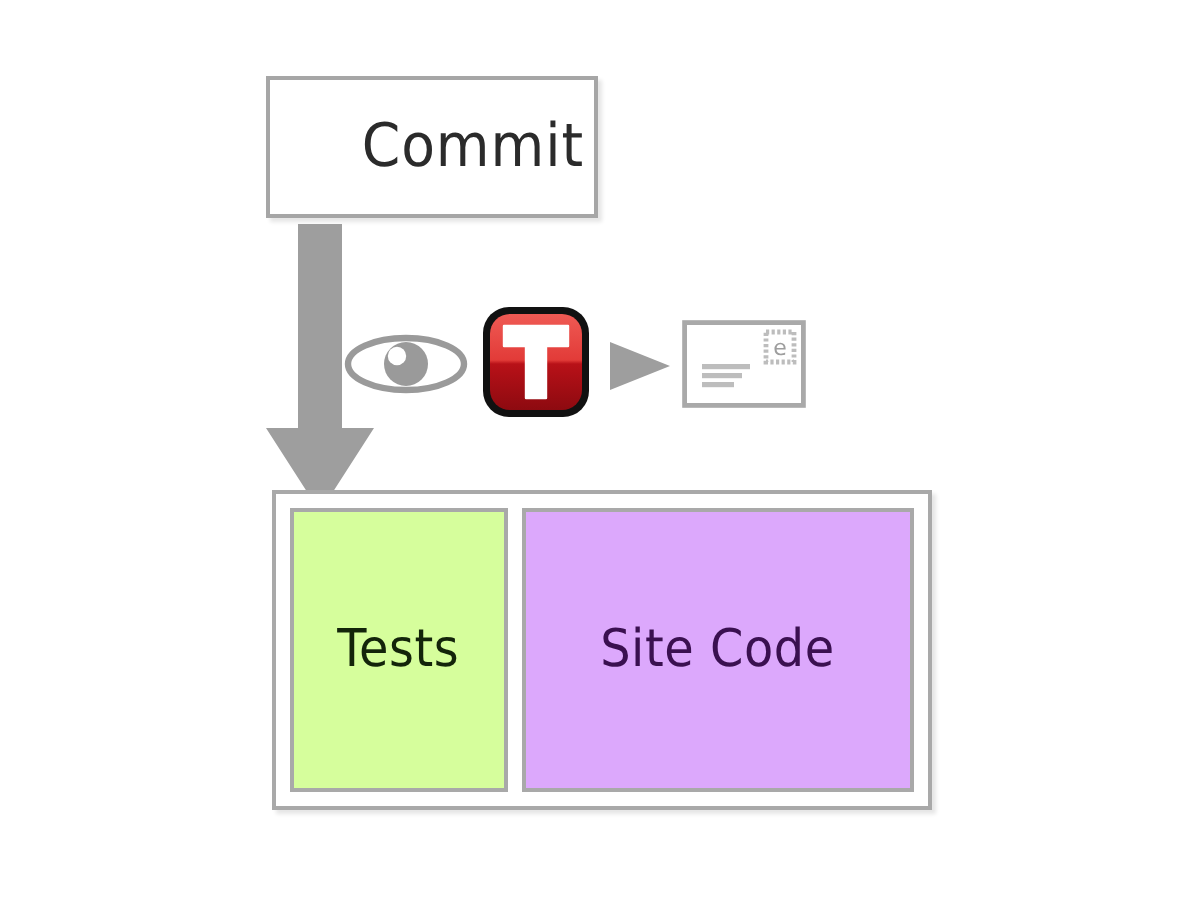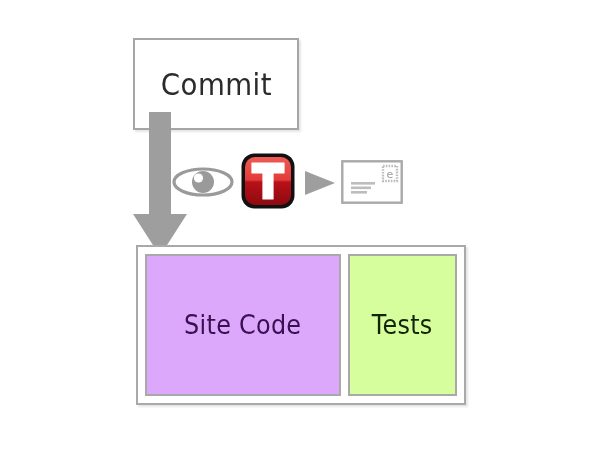--- a/index.html
+++ b/index.html
@@ -23,27 +23,27 @@
     height: 450px;
     background: #ffffff;
   }
 
   
   .commit-box {
     position: absolute;
     left: 133px;
     top: 38px;
     width: 166px;
-    height: 92px;
+    height: 71px;
     background: #ffffff;
     border: 2px solid #a6a6a6;
     box-shadow: 2px 2px 2px rgba(0,0,0,0.10);
     display: flex;
     align-items: center;
-    justify-content: center;
+    justify-content: flex-end;
     box-sizing: border-box;
   }
   .commit-label {
     font-size: 30px;
     color: #2b2b2b;
     letter-spacing: 0.5px;
     font-family: "DejaVu Sans", "Liberation Sans", sans-serif;
     font-weight: 400;
     transform: scaleX(0.92);
   }
@@ -189,21 +189,21 @@
       <rect x="10" y="31" width="16" height="2.6" fill="#bdbdbd"></rect>
 
       <g>
         <rect x="42" y="6" width="14" height="15" fill="#ffffff" stroke="#bdbdbd" stroke-width="2.4" stroke-dasharray="1.6 1.2"></rect>
         <text x="49" y="17.6" font-family="'DejaVu Sans','Liberation Sans',sans-serif" font-size="11" fill="#9e9e9e" text-anchor="middle">e</text>
       </g>
     </svg>
   </div>
 
   <div class="repo-container">
+    <div class="panel panel-tests">
+      <span class="panel-label label-tests">Tests</span>
+    </div>
     <div class="panel panel-site-code">
       <span class="panel-label label-site-code">Site Code</span>
     </div>
-    <div class="panel panel-tests">
-      <span class="panel-label label-tests">Tests</span>
-    </div>
   </div>
 
 </div>
 
 </body></html>

